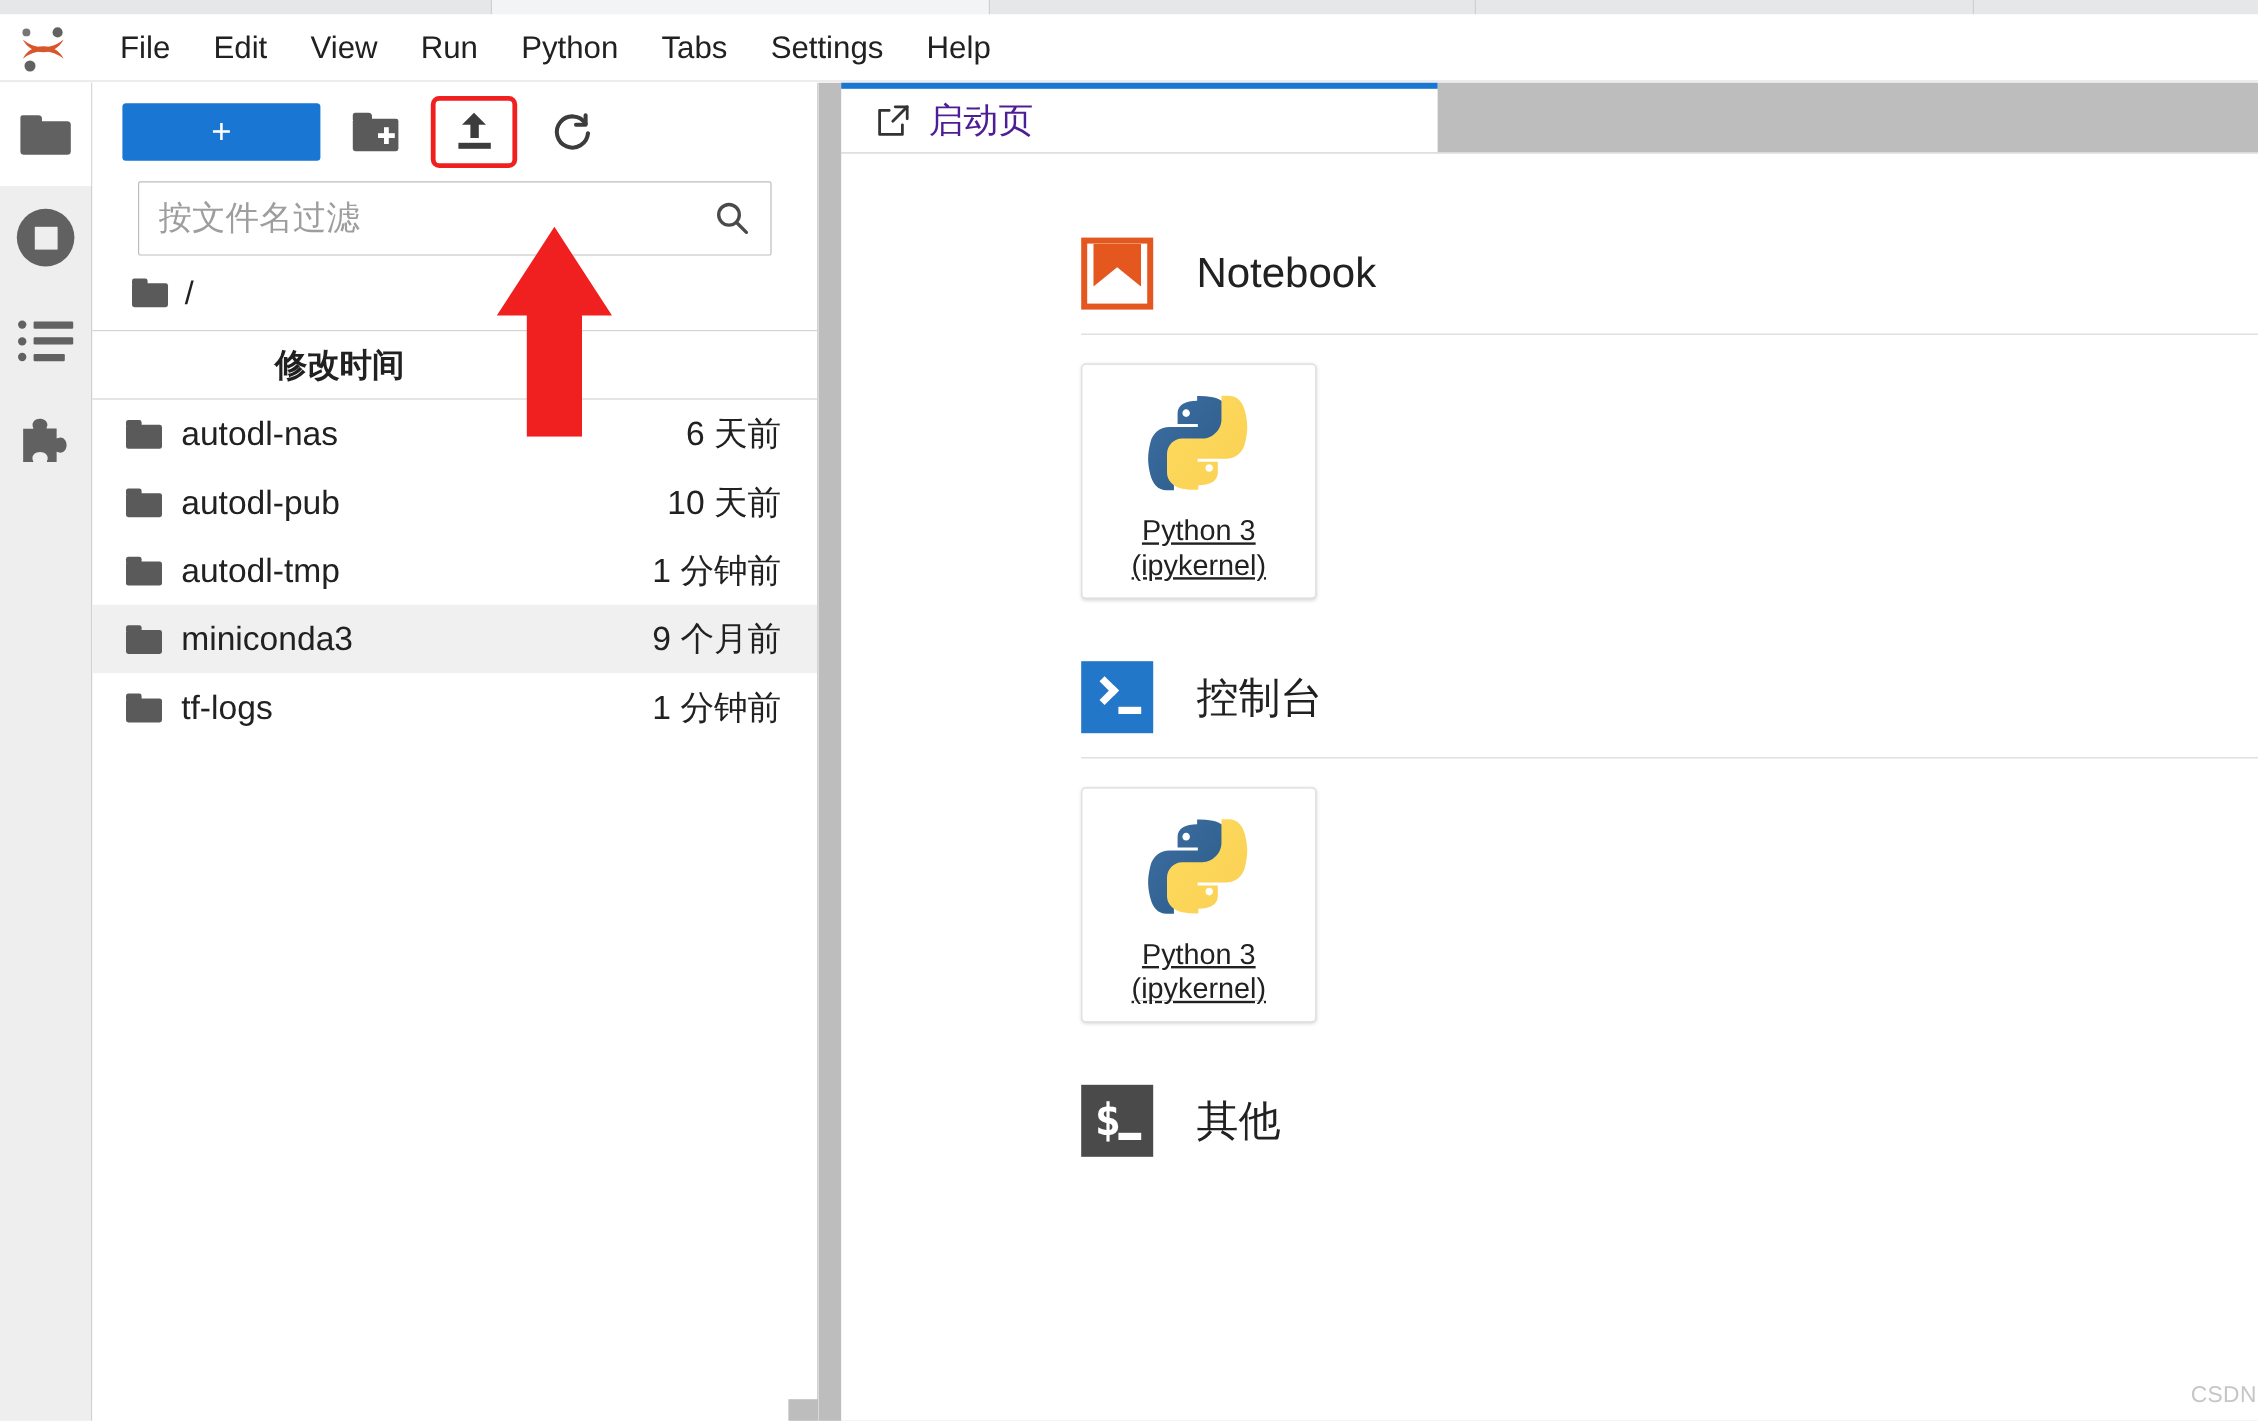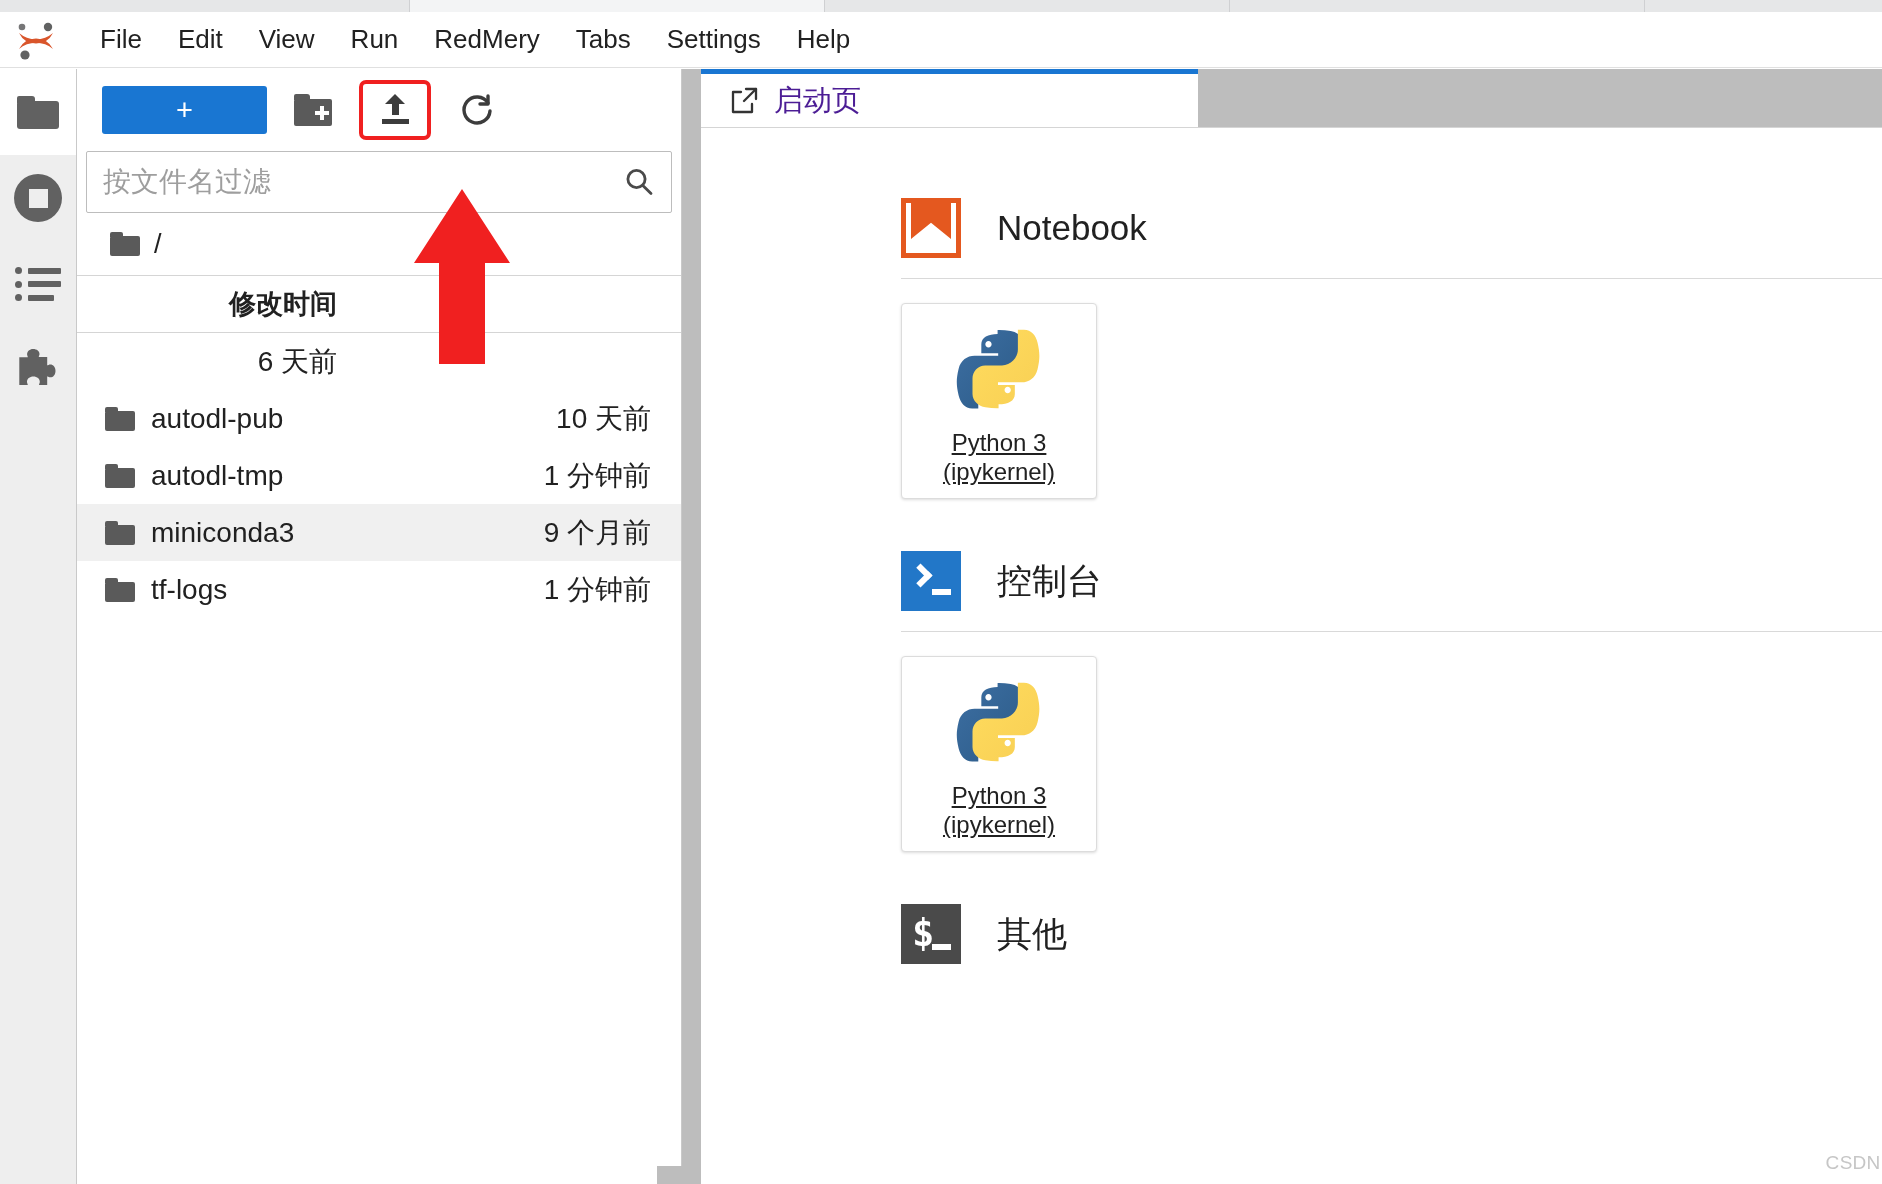--- a/index.html
+++ b/index.html
@@ -142,21 +142,21 @@
     border-left: 10px solid transparent; border-right: 10px solid transparent;
     border-bottom: 10px solid #3c3c3c;
   }
   .ico-upload .base { position: absolute; left: 4px; top: 26px; width: 27px; height: 5px; background: #3c3c3c; }
 
   
   .ico-refresh { width: 36px; height: 36px; position: relative; }
 
   
   #fb-filter {
-    margin: 0 9px; height: 62px;
+    margin: 0 38px; height: 62px;
     border: 1px solid #bdbdbd; border-radius: 2px;
     display: flex; align-items: center; padding: 0 16px;
   }
   #fb-filter-input {
     flex: 1; border: none; outline: none; background: transparent;
     font-size: 28px; color: #212121;
     font-family: "Liberation Sans", "DejaVu Sans", sans-serif;
   }
   #fb-filter-input::placeholder { color: #9e9e9e; }
   .ico-search { width: 32px; height: 32px; flex: none; }
@@ -322,21 +322,21 @@
       <circle cx="15" cy="41" r="4.6" fill="#616262"></circle>
       <path d="M9 19 A19 19 0 0 0 43 19 A26 26 0 0 1 9 19 Z" fill="#d9552b"></path>
       <path d="M9 35 A19 19 0 0 1 43 35 A26 26 0 0 0 9 35 Z" fill="#d9552b"></path>
     </svg>
   </div>
   <div id="menu-items">
     <div class="menu-item">File</div>
     <div class="menu-item">Edit</div>
     <div class="menu-item">View</div>
     <div class="menu-item">Run</div>
-    <div class="menu-item">RedMery</div>
+    <div class="menu-item">Python</div>
     <div class="menu-item">Tabs</div>
     <div class="menu-item">Settings</div>
     <div class="menu-item">Help</div>
   </div>
 </div>
 
 <div id="main-row">
 
   <div id="activity-bar">
     <div class="activity-btn active">
@@ -423,20 +423,27 @@
     </div>
 
     <div id="fb-listheader">
       <div id="fb-col-modified">
         <span>修改时间</span>
       </div>
     </div>
 
     <div id="fb-list">
       <div class="fb-row">
+        <span class="name">
+          <span class="ico-folder-sm">
+              <span class="tab"></span>
+              <span class="body"></span>
+            </span>
+          <span>autodl-nas</span>
+        </span>
         <span class="modified">6 天前</span>
       </div>
       <div class="fb-row">
         <span class="name">
           <span class="ico-folder-sm">
               <span class="tab"></span>
               <span class="body"></span>
             </span>
           <span>autodl-pub</span>
         </span>

